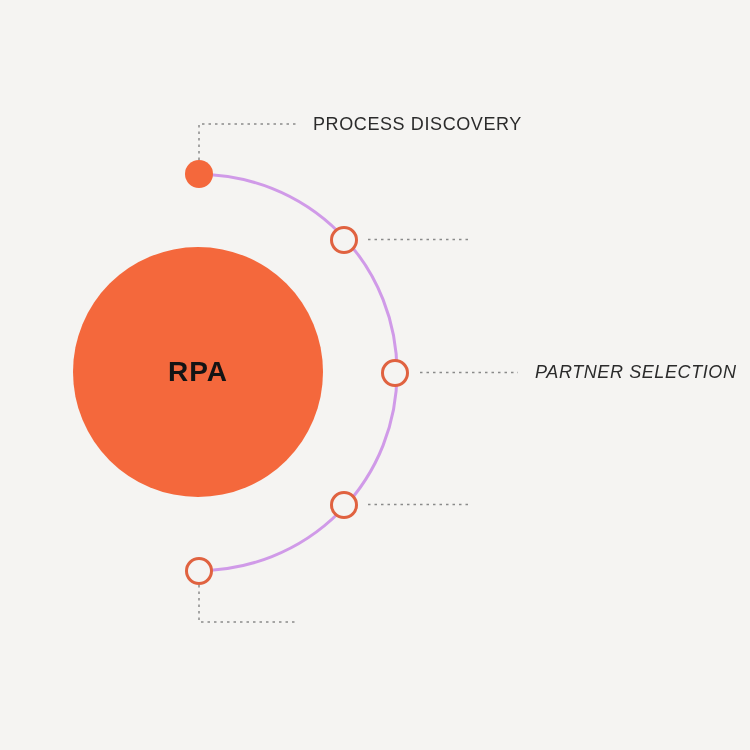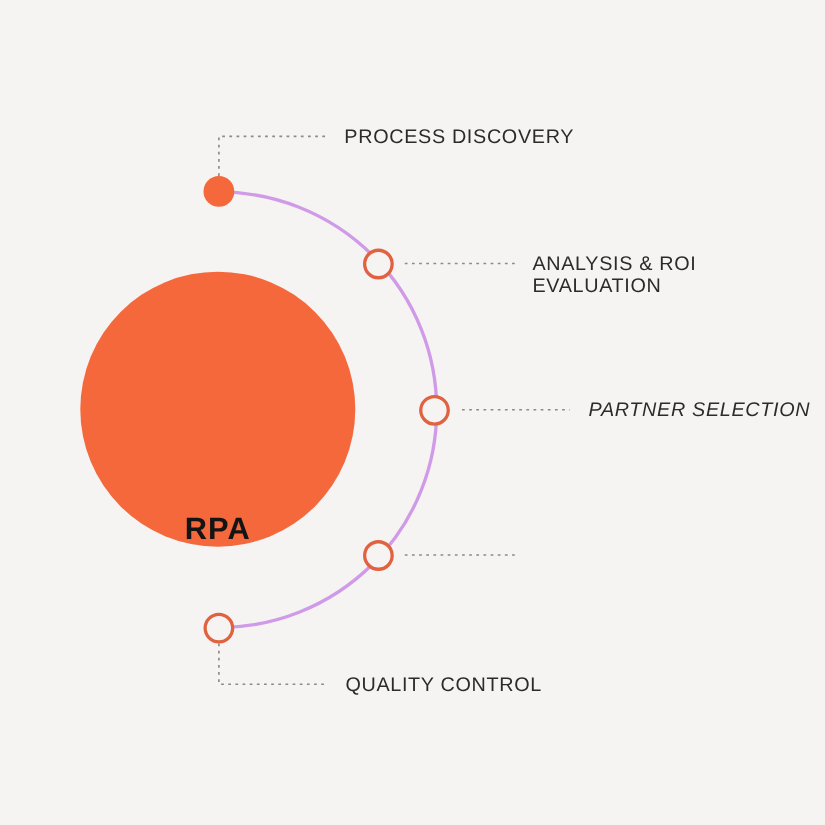--- a/index.html
+++ b/index.html
@@ -20,21 +20,21 @@
     width: 750px; height: 750px;
     z-index: 1;
   }
   .main-circle {
     position: absolute;
     left: 73px; top: 247px;
     width: 250px; height: 250px;
     border-radius: 50%;
     background: var(--accent, #F4683C);
     display: flex;
-    align-items: flex-end;
+    align-items: center;
     justify-content: center;
     z-index: 2;
   }
   .main-circle .title {
     font-size: 28px;
     font-weight: bold;
     letter-spacing: 1px;
     color: #141414;
   }
   .node {
@@ -86,18 +86,15 @@
     <span class="title">RPA</span>
   </div>
 
   <div class="node filled" style="left:185px; top:160px;"></div>
   <div class="node outlined" style="left:330px; top:226px;"></div>
   <div class="node outlined" style="left:381px; top:359px;"></div>
   <div class="node outlined" style="left:330px; top:491px;"></div>
   <div class="node outlined" style="left:185px; top:557px;"></div>
 
   <div class="label vcenter" style="left:313px; top:124px;">PROCESS DISCOVERY</div>
-  <div class="label" style="left:484px; top:229px;">ANALYSIS &amp; ROI
-EVALUATION</div>
   <div class="label vcenter" style="left:535px; top:372px;font-style:italic;">PARTNER SELECTION</div>
-  <div class="label vcenter" style="left:314px; top:622px;">QUALITY CONTROL</div>
 
 </div>
 
 </body></html>

